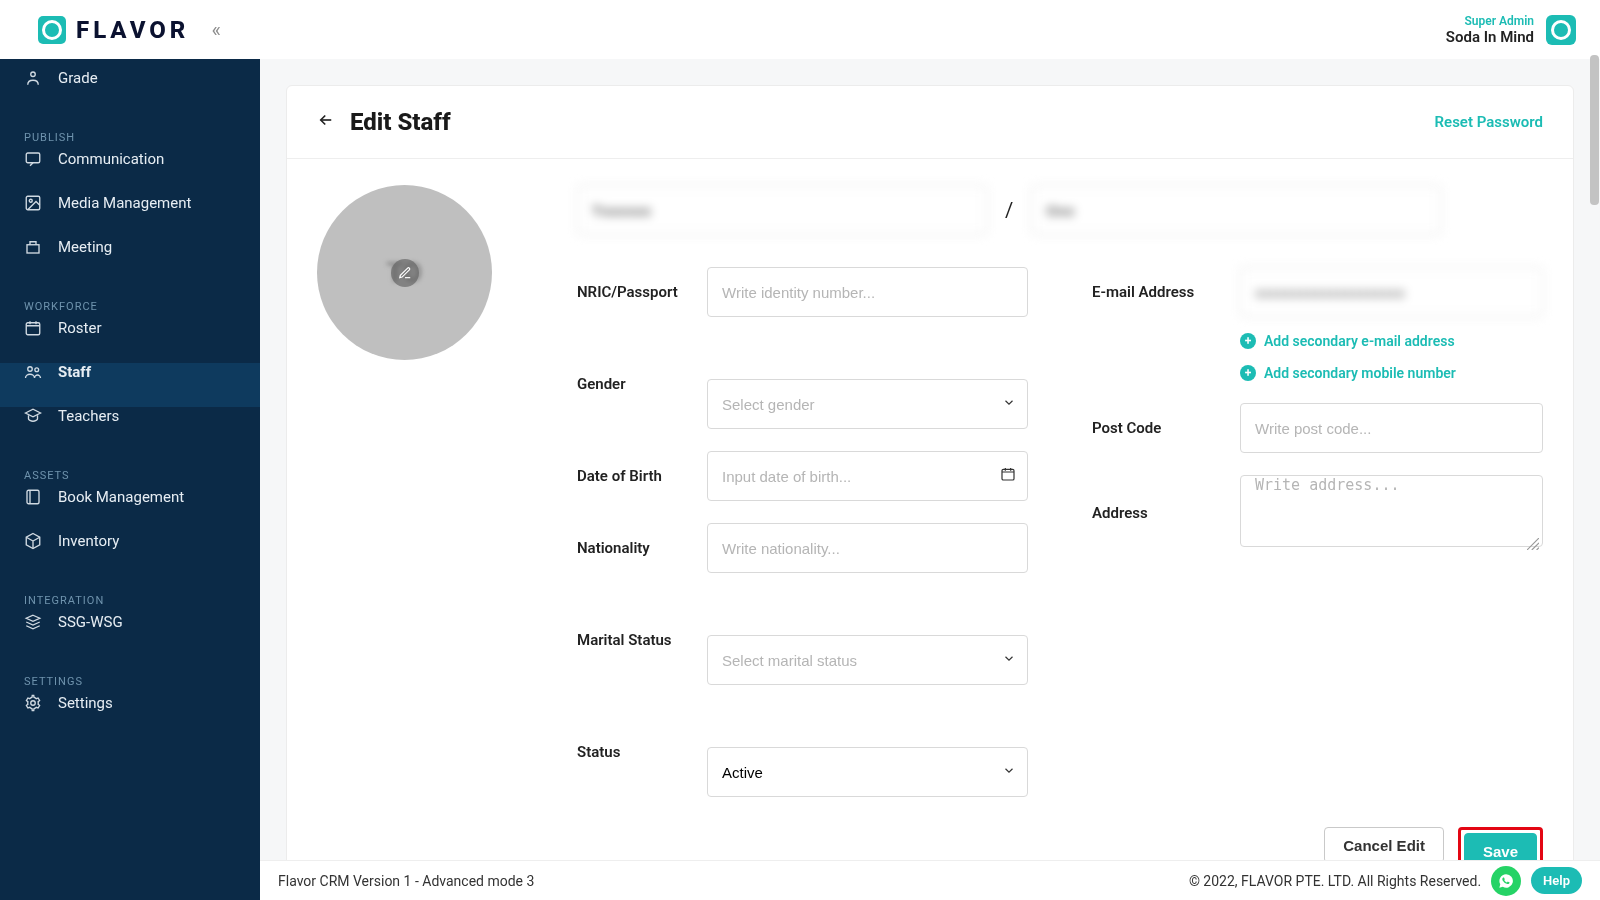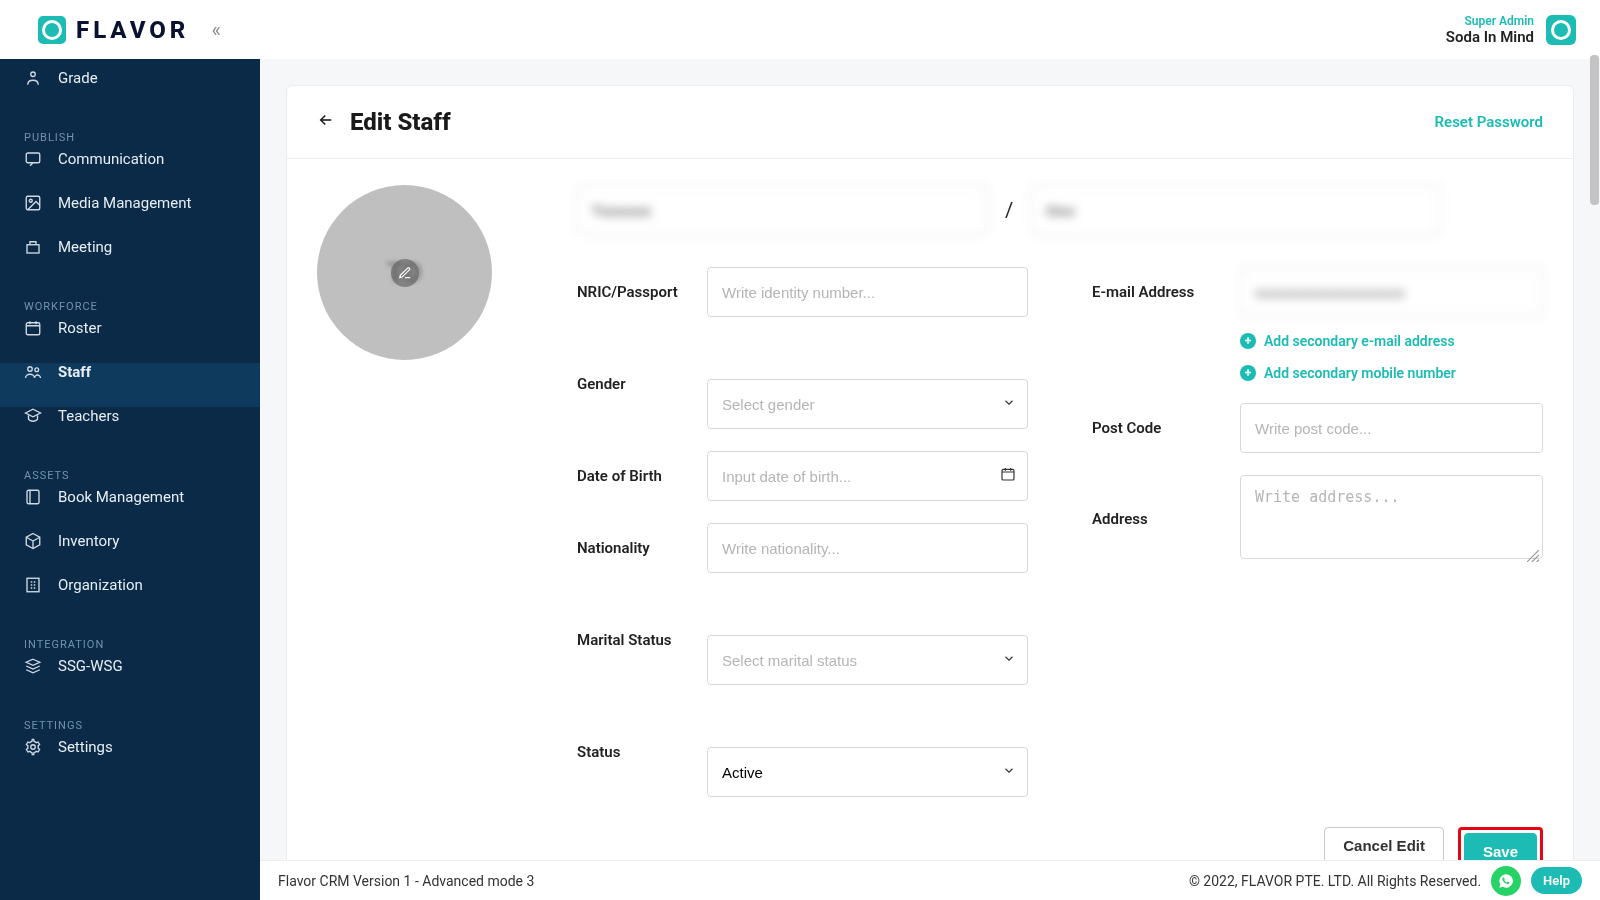--- a/index.html
+++ b/index.html
@@ -56,21 +56,21 @@
 
 .two-col { display:flex; gap:64px;}
 .col-left, .col-right { flex:1; display:flex; flex-direction:column; gap:22px;}
 .field-row { display:flex; align-items:center; gap:8px;}
 .field-row label { width:122px; font-size:15px; font-weight:600; color:#222;}
 .col-right .field-row label { width:140px; }
 .field-row .control { flex:1; position:relative; }
 .select-wrap { position:relative;margin-top:40px; }
 .select-wrap .chev, .date-wrap .cal { position:absolute; right:12px; top:50%; transform:translateY(-50%); color:#555; pointer-events:none;}
 .date-wrap { position:relative;}
-textarea.txt-input { height:84px; padding-top:12px; resize:none;}
+textarea.txt-input { height:72px; resize:none;}
 .textarea-resize-handle{ position:absolute; right:4px; bottom:4px; width:12px; height:12px; }
 .textarea-resize-handle svg{ width:12px; height:12px; }
 
 .add-link { display:flex; align-items:center; gap:8px; color:#1cbcb4; font-weight:600; font-size:14px; cursor:pointer; margin-top:-6px; margin-left: 148px;}
 .add-link .plus { width:16px; height:16px; border-radius:50%; background:#1cbcb4; color:#fff; display:flex; align-items:center; justify-content:center; font-size:12px; }
 
 .actions { display:flex; justify-content:flex-end; gap:14px; padding: 0 30px 28px;}
 .btn { height:36px; padding:0 18px; border-radius:4px; font-size:15px; font-weight:600; cursor:pointer; border:1px solid transparent; display:flex; align-items:center;}
 .btn-cancel { background:#fff; border-color:#c9c9c9; color:#333;}
 .btn-save { background:#1cbcb4; color:#fff; border-color:#1cbcb4;}
@@ -191,29 +191,20 @@
       <span>Book Management</span>
     </div>
     <div class="side-item">
       <span class="ico">
         <svg viewBox="0 0 24 24" fill="none" stroke="#e6edf3" stroke-width="1.8">
           <path d="M12 2l9 5v10l-9 5-9-5V7z"></path>
           <path d="M12 12l9-5M12 12v10M12 12L3 7"></path>
         </svg>
       </span>
       <span>Inventory</span>
-    </div>
-    <div class="side-item">
-      <span class="ico">
-        <svg viewBox="0 0 24 24" fill="none" stroke="#e6edf3" stroke-width="1.8">
-          <rect x="4" y="3" width="16" height="18"></rect>
-          <path d="M9 8h2M13 8h2M9 12h2M13 12h2M9 16h2M13 16h2"></path>
-        </svg>
-      </span>
-      <span>Organization</span>
     </div>
     <div class="side-section">INTEGRATION</div>
     <div class="side-item">
       <span class="ico">
         <svg viewBox="0 0 24 24" fill="none" stroke="#e6edf3" stroke-width="1.8">
           <path d="M12 3l9 4-9 4-9-4z"></path>
           <path d="M3 12l9 4 9-4M3 17l9 4 9-4"></path>
         </svg>
       </span>
       <span>SSG-WSG</span>

